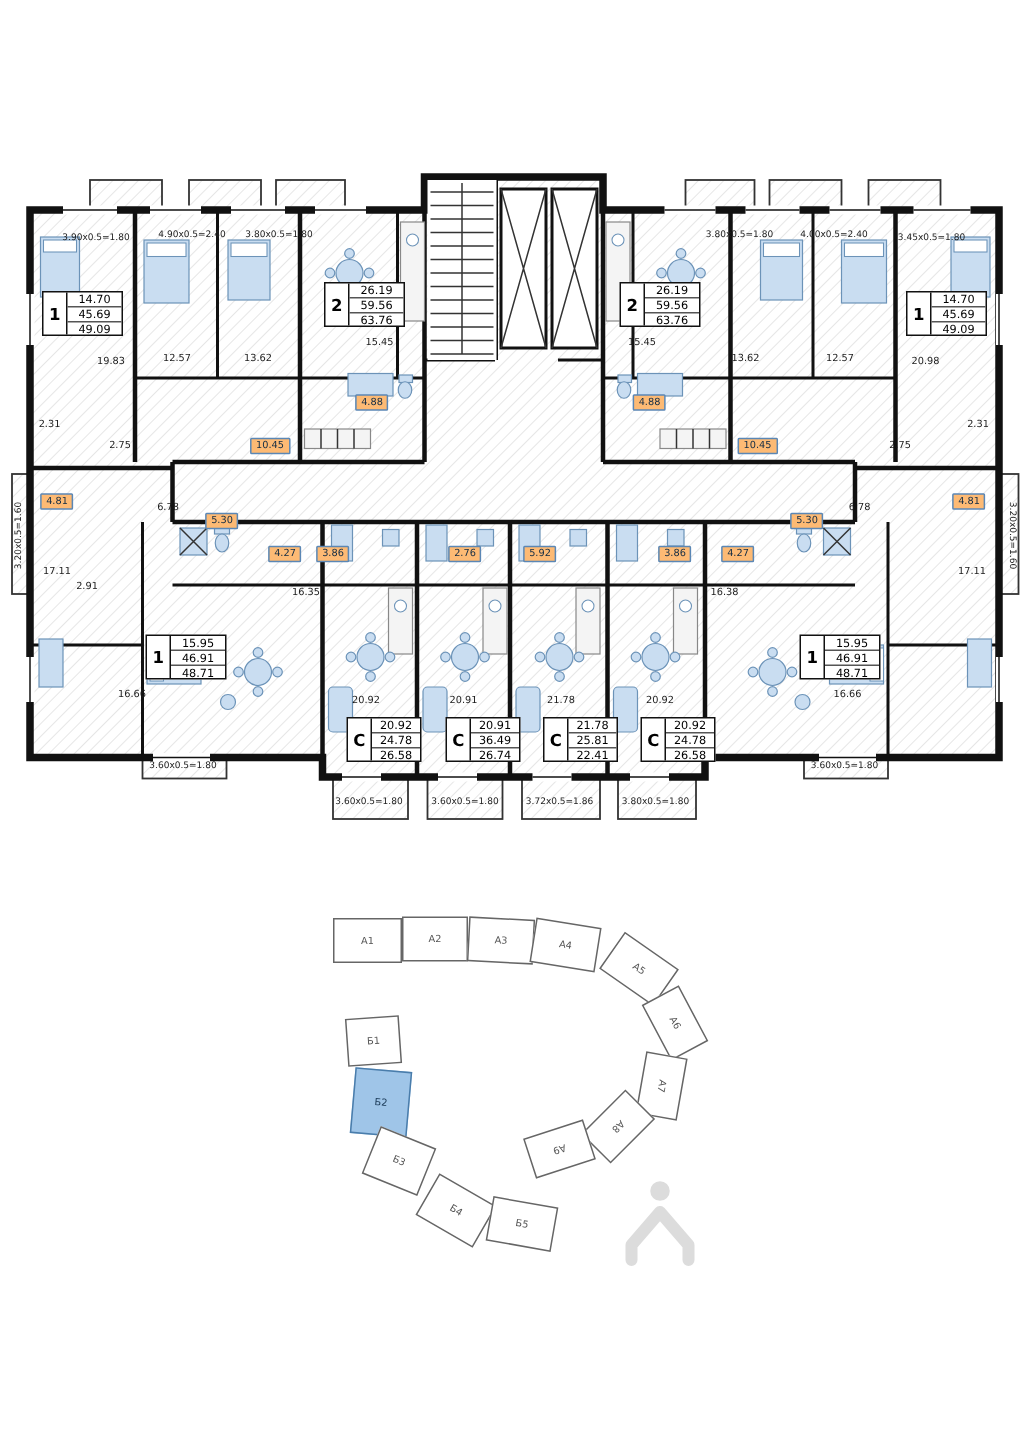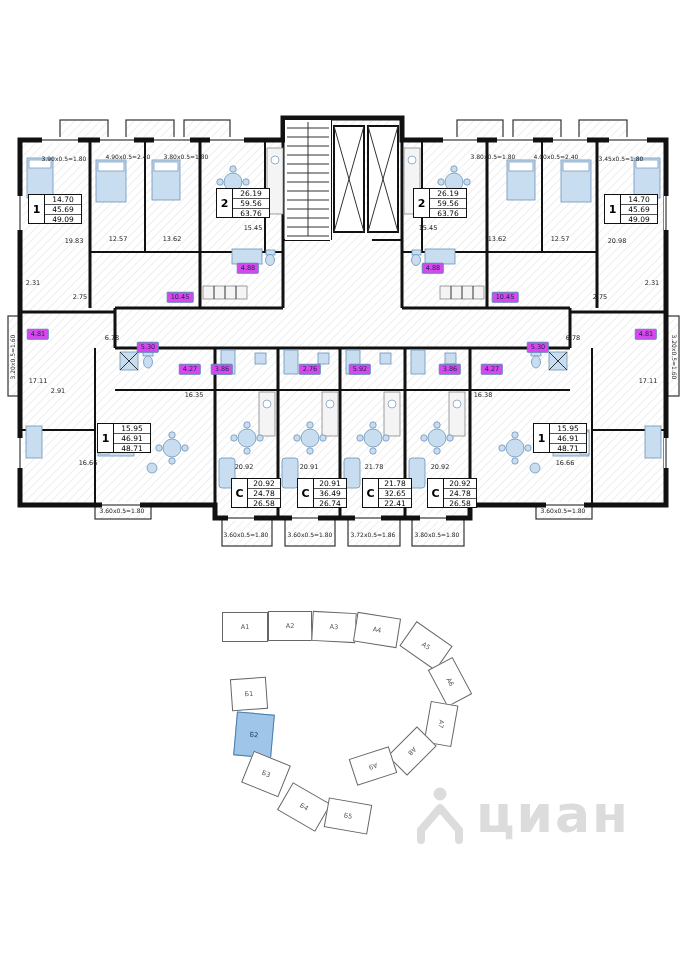--- a/index.html
+++ b/index.html
@@ -15,21 +15,21 @@
   .bal{fill:url(#h);stroke:#333;stroke-width:1.2;}
   .fix{fill:#c9ddf1;stroke:#6c93b8;stroke-width:.8;}
   .kit{fill:#f4f4f4;stroke:#888;stroke-width:.8;}
   .whitebx{fill:#fff;stroke:#111;stroke-width:2;}
   .win{fill:#fff;}
   .pil{fill:#fff;stroke:#6c93b8;stroke-width:.7;}
   
   .lbl{position:absolute;font-size:6.5px;line-height:1;color:#1a1a1a;white-space:nowrap;
        transform:translate(-50%,-50%);}
   .dim{font-size:6px;color:#222;}
-  .wet{background:#d946ef;border:1px solid #5b87b5;padding:1px 3px;color:#102a43;border-radius:1px;}
+  .wet{background:#fdba74;border:1px solid #5b87b5;padding:1px 3px;color:#102a43;border-radius:1px;}
   
   .spec{position:absolute;background:#fff;border:1.3px solid #111;height:30px;display:flex;
         box-sizing:border-box;}
   .spec .num{width:15px;border-right:1.3px solid #111;display:flex;align-items:center;
         justify-content:center;font-size:11px;font-weight:bold;}
   .spec .vals{flex:1;display:flex;flex-direction:column;}
   .spec .vals span{flex:1;display:flex;align-items:center;justify-content:center;font-size:7.5px;
         border-bottom:0.8px solid #555;}
   .spec .vals span:last-child{border-bottom:none;}
   
@@ -231,21 +231,21 @@
     <div class="lbl area" style="left: 617px; top: 241px;">20.98</div>
     <div class="lbl area" style="left: 33px; top: 283px;">2.31</div>
     <div class="lbl area" style="left: 80px; top: 297px;">2.75</div>
     <div class="lbl area" style="left: 600px; top: 297px;">2.75</div>
     <div class="lbl area" style="left: 652px; top: 283px;">2.31</div>
     <div class="lbl area" style="left: 112px; top: 338px;">6.78</div>
     <div class="lbl area" style="left: 573px; top: 338px;">6.78</div>
     <div class="lbl area" style="left: 38px; top: 381px;">17.11</div>
     <div class="lbl area" style="left: 648px; top: 381px;">17.11</div>
     <div class="lbl area" style="left: 58px; top: 391px;">2.91</div>
-    <div class="lbl area" style="left: 194px; top: 395px;">16.35</div>
+    <div class="lbl area" style="left: 204px; top: 395px;">16.35</div>
     <div class="lbl area" style="left: 483px; top: 395px;">16.38</div>
     <div class="lbl area" style="left: 88px; top: 463px;">16.66</div>
     <div class="lbl area" style="left: 565px; top: 463px;">16.66</div>
     <div class="lbl area" style="left: 244px; top: 467px;">20.92</div>
     <div class="lbl area" style="left: 309px; top: 467px;">20.91</div>
     <div class="lbl area" style="left: 374px; top: 467px;">21.78</div>
     <div class="lbl area" style="left: 440px; top: 467px;">20.92</div>
     <div class="lbl dim" style="left: 64px; top: 159px;">3.90x0.5=1.80</div>
     <div class="lbl dim" style="left: 128px; top: 157px;">4.90x0.5=2.40</div>
     <div class="lbl dim" style="left: 186px; top: 157px;">3.80x0.5=1.80</div>
@@ -335,21 +335,21 @@
       <div class="vals">
         <span>20.91</span>
         <span>36.49</span>
         <span>26.74</span>
       </div>
     </div>
     <div class="spec" style="left: 362px; top: 478px; width: 50px;">
       <div class="num">С</div>
       <div class="vals">
         <span>21.78</span>
-        <span>32.65</span>
+        <span>25.81</span>
         <span>22.41</span>
       </div>
     </div>
     <div class="spec" style="left: 427px; top: 478px; width: 50px;">
       <div class="num">С</div>
       <div class="vals">
         <span>20.92</span>
         <span>24.78</span>
         <span>26.58</span>
       </div>
@@ -399,14 +399,13 @@
     <div class="kp-sec" style="left: 326px; top: 801px; width: 44px; height: 30px; transform: rotate(10deg);">
       <span class="kp-label">Б5</span>
     </div>
   </div>
 
 <div id="watermark">
   <svg width="48" height="60" viewBox="0 0 48 60">
     <circle cx="24" cy="10" r="6.5" fill="#dcdcdc"></circle>
     <path d="M5,56 L5,46 L24,24 L43,46 L43,56" fill="none" stroke="#dcdcdc" stroke-width="8" stroke-linecap="round" stroke-linejoin="round"></path>
   </svg>
-  <div id="wm-text">циан</div>
 </div>
 
 </body></html>

